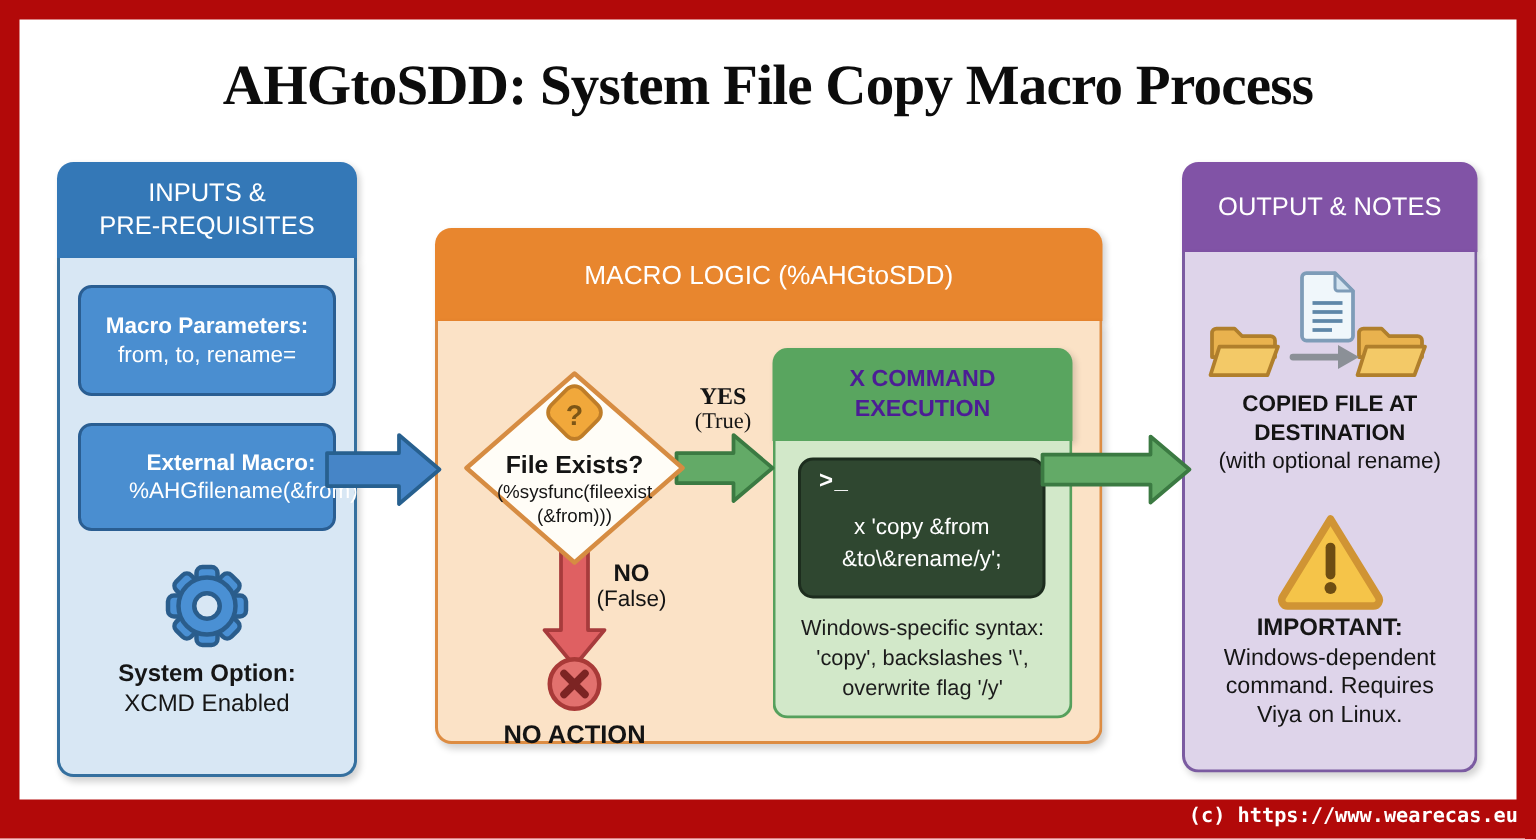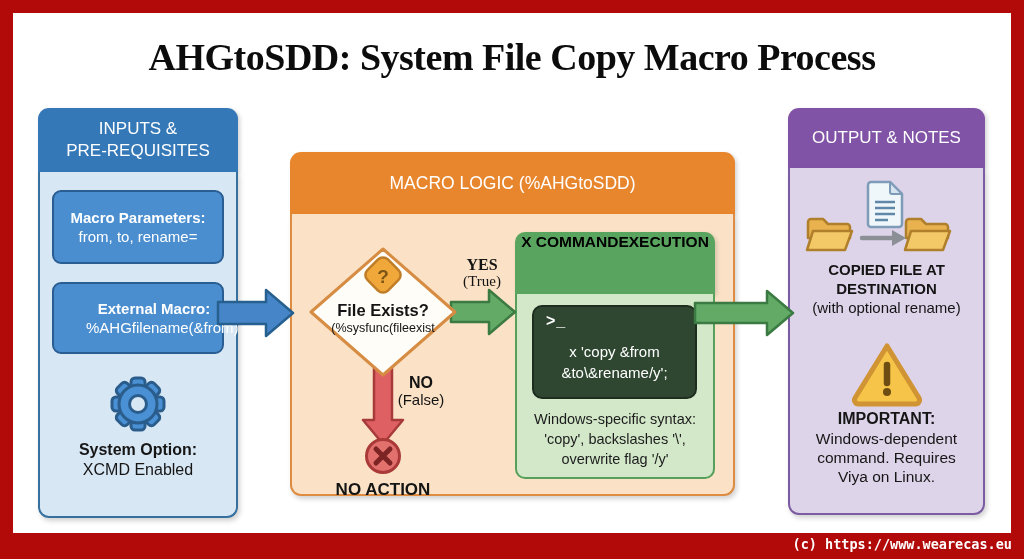--- a/index.html
+++ b/index.html
@@ -47,22 +47,22 @@
   .sysopt-label { font-weight:bold; }
 
   .col-logic { left:277px; top:95px; width:445px; height:344px;margin-top:44px; }
   .logic-header { height:62px; background:#e8862e; border-radius:11px 11px 0 0; font-size:17.5px; }
   .logic-body  { top:62px; background:#fbe2c6; border:2.5px solid #dd8c42; border-top:none; }
 
   .exec-box { position:absolute; left:225px; top:80px; width:200px; height:247px; z-index:2; }
   .exec-header {
     position:absolute; top:0; left:0; width:100%; height:62px;
     background:#59a55f; border-radius:10px 10px 0 0;
-    color:#000000; font-weight:bold; font-size:15.5px; line-height:20px;
-    display:flex; flex-direction:row; justify-content:center; text-align:center;
+    color:#4c1d95; font-weight:bold; font-size:15.5px; line-height:20px;
+    display:flex; flex-direction:column; justify-content:center; text-align:center;
     box-shadow:2px 2px 4px rgba(0,0,0,0.15);
   }
   .exec-body {
     position:absolute; top:62px; left:0; width:100%; bottom:0;
     background:#d2e8c9; border:2.5px solid #56a05c; border-top:none; border-radius:0 0 10px 10px;
   }
   .terminal {
     position:absolute; left:15px; top:11px; width:165px; height:94px;
     background:#2f4730; border:2px solid #1d2d1e; border-radius:10px; color:#fff;
   }
@@ -216,20 +216,21 @@
     <text x="370" y="270" text-anchor="middle" font-size="19" font-weight="bold" fill="#7d5616">?</text>
     <g>
       <circle cx="370" cy="443" r="16.5" fill="#e2716e" stroke="#a93a38" stroke-width="3"></circle>
       <path d="M363,436 L377,450 M377,436 L363,450" stroke="#7c2423" stroke-width="5" stroke-linecap="round"></path>
     </g>
   </svg>
 
   <div class="flow-label decision-text">
     <div class="decision-q">File Exists?</div>
     <div class="decision-code">(%sysfunc(fileexist</div>
+    <div class="decision-code">(&amp;from)))</div>
   </div>
   <div class="flow-label yes-lbl">
     <div class="lbl-main">YES</div>
     <div>(True)</div>
   </div>
   <div class="flow-label no-lbl">
     <div class="lbl-main">NO</div>
     <div>(False)</div>
   </div>
   <div class="flow-label no-action">NO ACTION</div>

